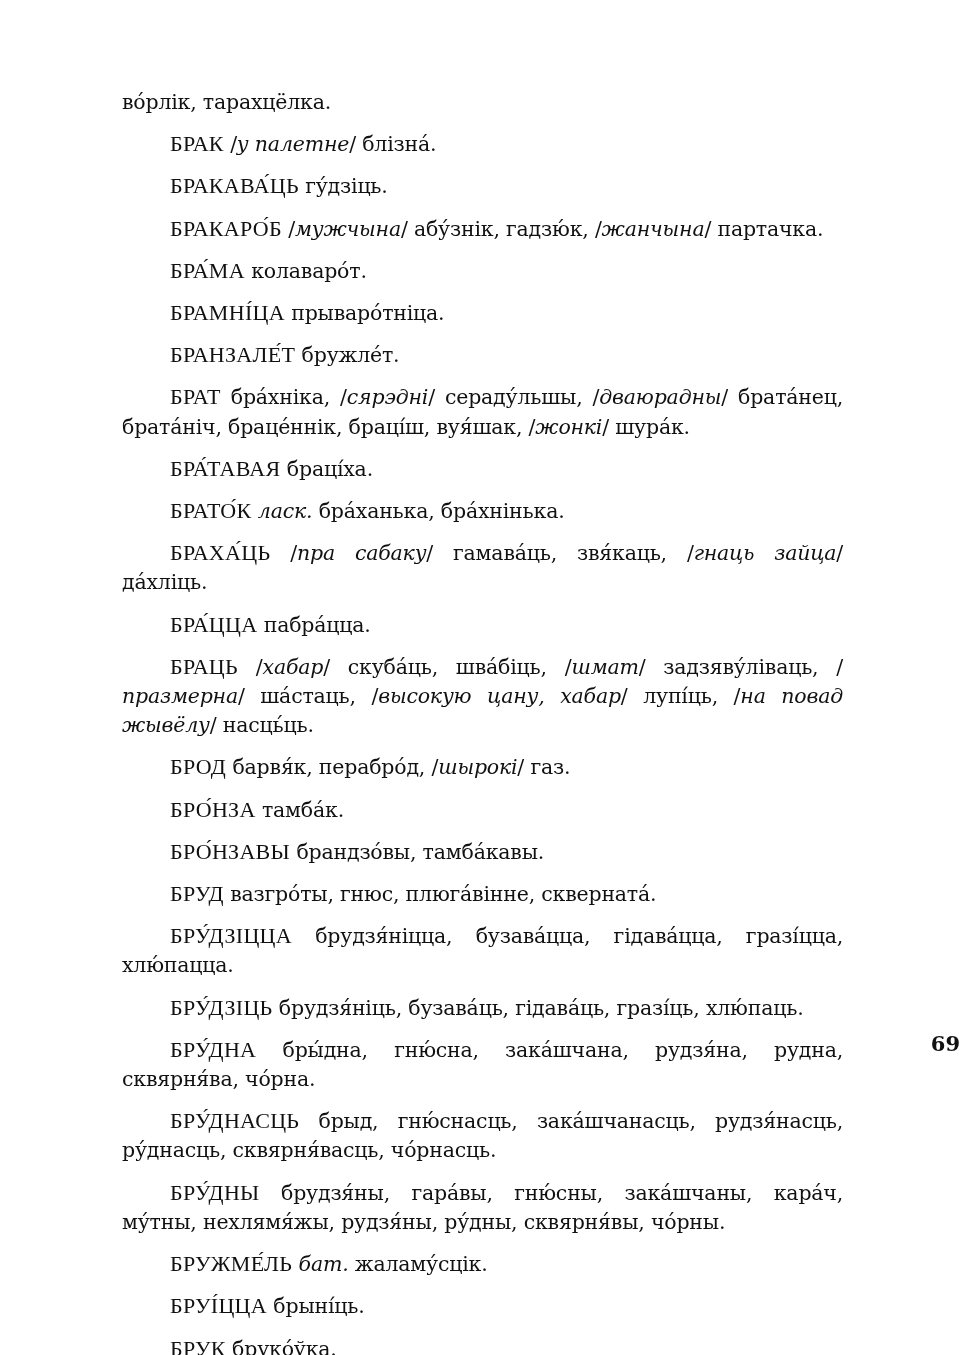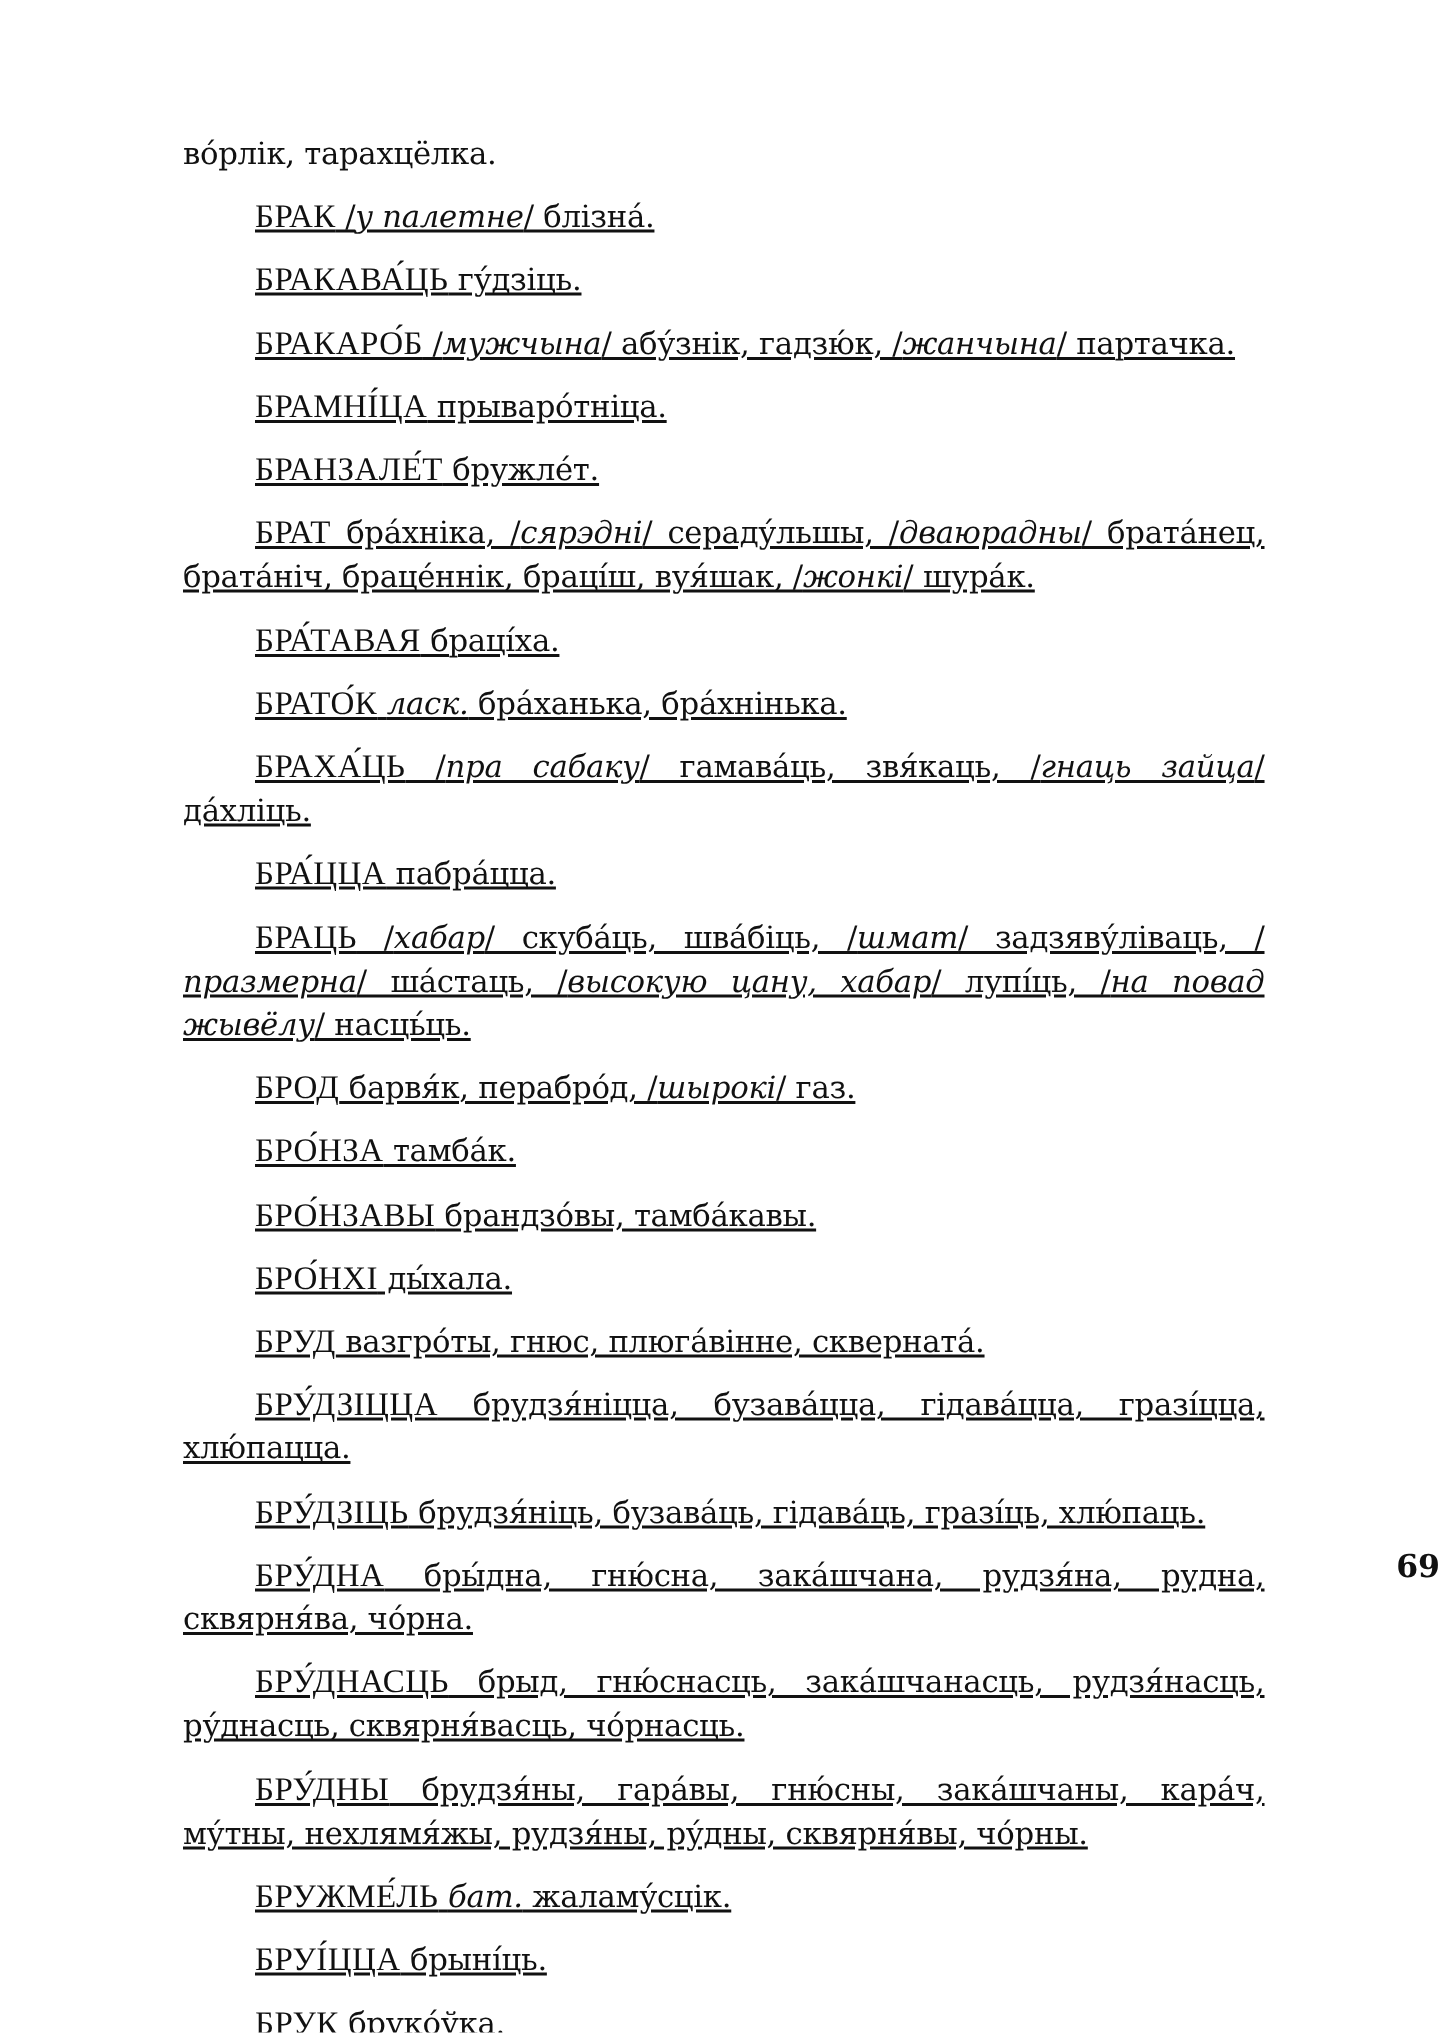--- a/index.html
+++ b/index.html
@@ -8,50 +8,50 @@
     font-family: "DejaVu Serif", "Liberation Serif", serif;
     color: #111111;
   }
   .page {
     position: absolute; left: 110px; top: 76px; width: 745px;
     font-size: 20.5px; line-height: 29.2px;
     text-align: justify;
     letter-spacing: -0.2px;
   }
   .para { margin: 12px; }
-  .para.entry { text-indent: 48px; text-decoration: underline; }
+  .para.entry { text-indent: 48px; }
   .para.cont { text-indent: 0; }
   .hw { font-family: "Liberation Serif", "DejaVu Serif", serif; font-size: 22px; letter-spacing: 0.3px; }
   .it { font-style: italic; }
   .page-number {
     position: absolute; left: 0; width: 960px; top: 1031px;
     text-align: right; font-size: 21px; font-weight: bold;
     font-family: "DejaVu Serif", serif;
   }
 </style>
 </head>
 <body>
 
 <div class="page" id="page-body">
     <p class="para cont"><span>во́рлік, тарахцёлка.</span></p>
     <p class="para entry"><span class="hw">БРАК</span><span> /</span><span class="it">у палетне</span><span>/ блізна́.</span></p>
     <p class="para entry"><span class="hw">БРАКАВА́ЦЬ</span><span> гу́дзіць.</span></p>
     <p class="para entry"><span class="hw">БРАКАРО́Б</span><span> /</span><span class="it">мужчына</span><span>/ абу́знік, гадзю́к, /</span><span class="it">жанчына</span><span>/ партачка.</span></p>
+    <p class="para entry"><span class="hw">БРА́МА</span><span> колаваро́т.</span></p>
     <p class="para entry"><span class="hw">БРАМНІ́ЦА</span><span> прываро́тніца.</span></p>
     <p class="para entry"><span class="hw">БРАНЗАЛЕ́Т</span><span> бружле́т.</span></p>
     <p class="para entry"><span class="hw">БРАТ</span><span> бра́хніка, /</span><span class="it">сярэдні</span><span>/ сераду́льшы, /</span><span class="it">дваюрадны</span><span>/ брата́нец, брата́ніч, браце́ннік, брацíш, вуя́шак, /</span><span class="it">жонкі</span><span>/ шура́к.</span></p>
     <p class="para entry"><span class="hw">БРА́ТАВАЯ</span><span> брацíха.</span></p>
     <p class="para entry"><span class="hw">БРАТО́К</span><span> </span><span class="it">ласк.</span><span> бра́ханька, бра́хнінька.</span></p>
     <p class="para entry"><span class="hw">БРАХА́ЦЬ</span><span> /</span><span class="it">пра сабаку</span><span>/ гамава́ць, звя́каць, /</span><span class="it">гнаць зайца</span><span>/ да́хліць.</span></p>
     <p class="para entry"><span class="hw">БРА́ЦЦА</span><span> пабра́цца.</span></p>
     <p class="para entry"><span class="hw">БРАЦЬ</span><span> /</span><span class="it">хабар</span><span>/ скуба́ць, шва́біць, /</span><span class="it">шмат</span><span>/ задзяву́ліваць, /</span><span class="it">празмерна</span><span>/ ша́стаць, /</span><span class="it">высокую цану, хабар</span><span>/ лупíць, /</span><span class="it">на повад жывёлу</span><span>/ насць́ць.</span></p>
     <p class="para entry"><span class="hw">БРОД</span><span> барвя́к, перабро́д, /</span><span class="it">шырокі</span><span>/ газ.</span></p>
     <p class="para entry"><span class="hw">БРО́НЗА</span><span> тамба́к.</span></p>
     <p class="para entry"><span class="hw">БРО́НЗАВЫ</span><span> брандзо́вы, тамба́кавы.</span></p>
-    <p class="para entry"><span class="hw">БРО́НХІ</span><span> ды́хала.</span></p>
     <p class="para entry"><span class="hw">БРУД</span><span> вазгро́ты, гнюс, плюга́вінне, скверната́.</span></p>
     <p class="para entry"><span class="hw">БРУ́ДЗІЦЦА</span><span> брудзя́ніцца, бузава́цца, гідава́цца, гразíцца, хлю́пацца.</span></p>
     <p class="para entry"><span class="hw">БРУ́ДЗІЦЬ</span><span> брудзя́ніць, бузава́ць, гідава́ць, гразíць, хлю́паць.</span></p>
     <p class="para entry"><span class="hw">БРУ́ДНА</span><span> бры́дна, гню́сна, зака́шчана, рудзя́на, рудна, сквярня́ва, чо́рна.</span></p>
     <p class="para entry"><span class="hw">БРУ́ДНАСЦЬ</span><span> брыд, гню́снасць, зака́шчанасць, рудзя́насць, ру́днасць, сквярня́васць, чо́рнасць.</span></p>
     <p class="para entry"><span class="hw">БРУ́ДНЫ</span><span> брудзя́ны, гара́вы, гню́сны, зака́шчаны, кара́ч, му́тны, нехлямя́жы, рудзя́ны, ру́дны, сквярня́вы, чо́рны.</span></p>
     <p class="para entry"><span class="hw">БРУЖМЕ́ЛЬ</span><span> </span><span class="it">бат.</span><span> жаламу́сцік.</span></p>
     <p class="para entry"><span class="hw">БРУІ́ЦЦА</span><span> брынíць.</span></p>
     <p class="para entry"><span class="hw">БРУК</span><span> бруко́ўка.</span></p>
   </div>

